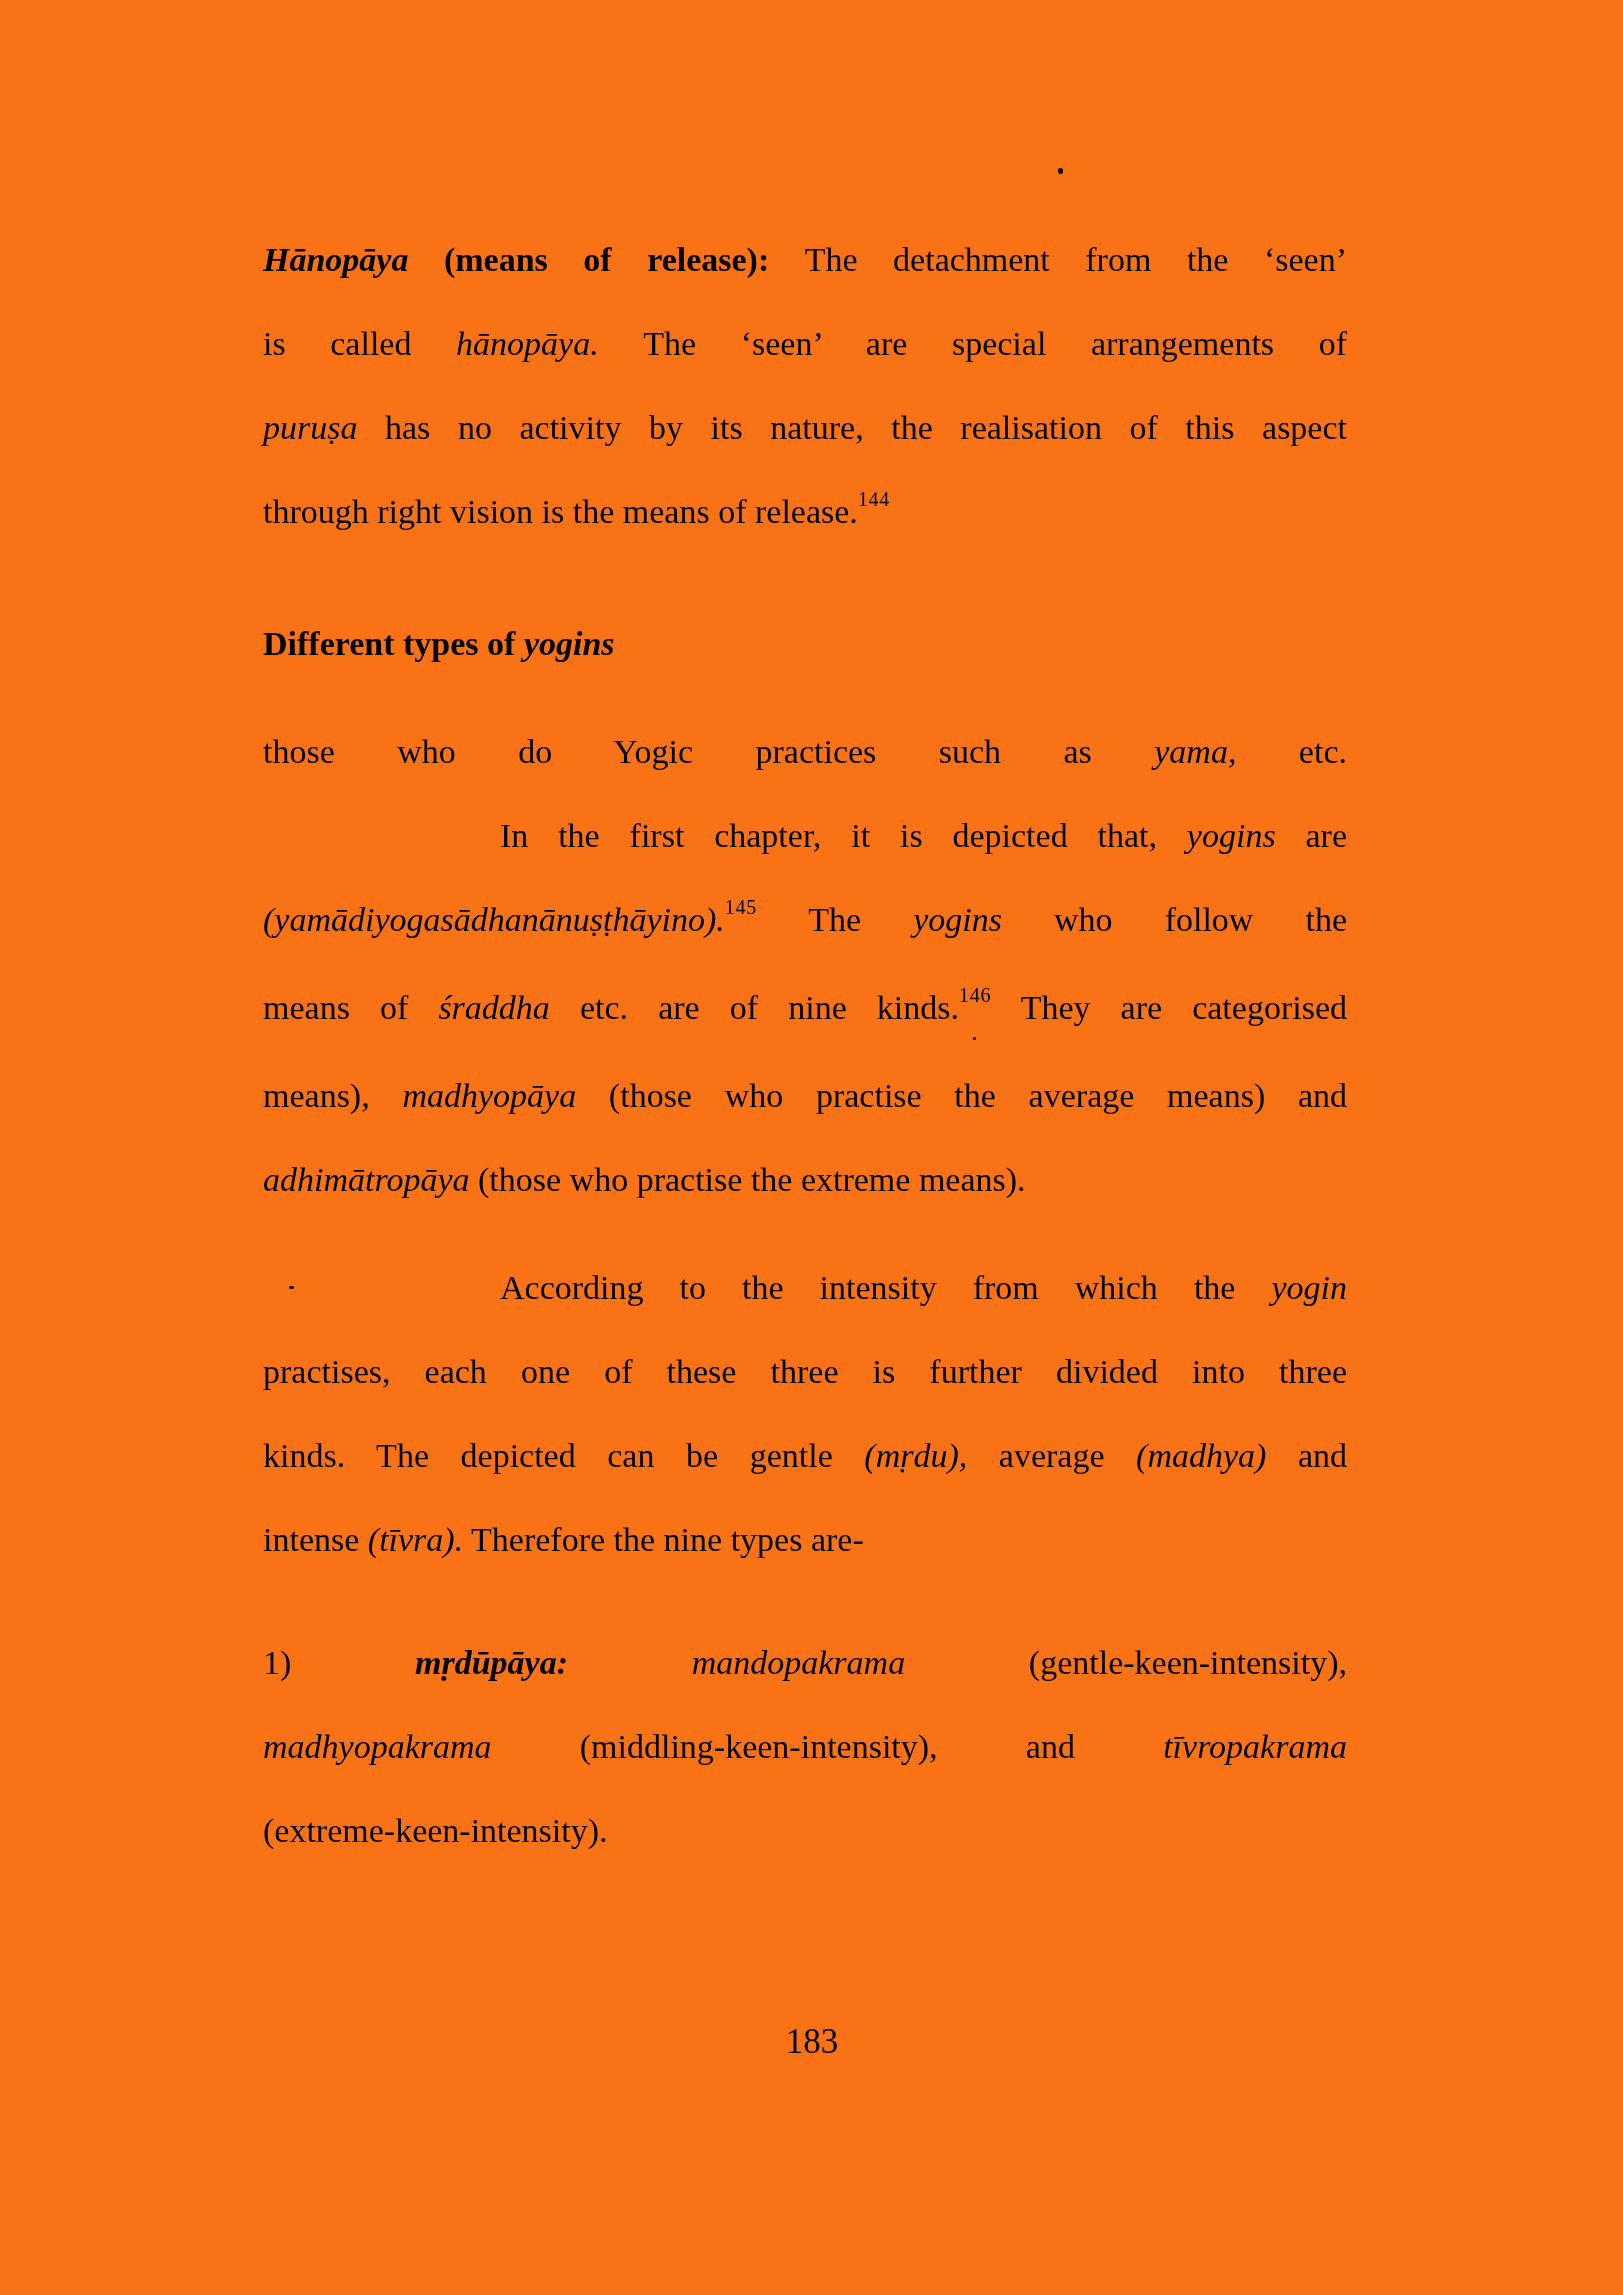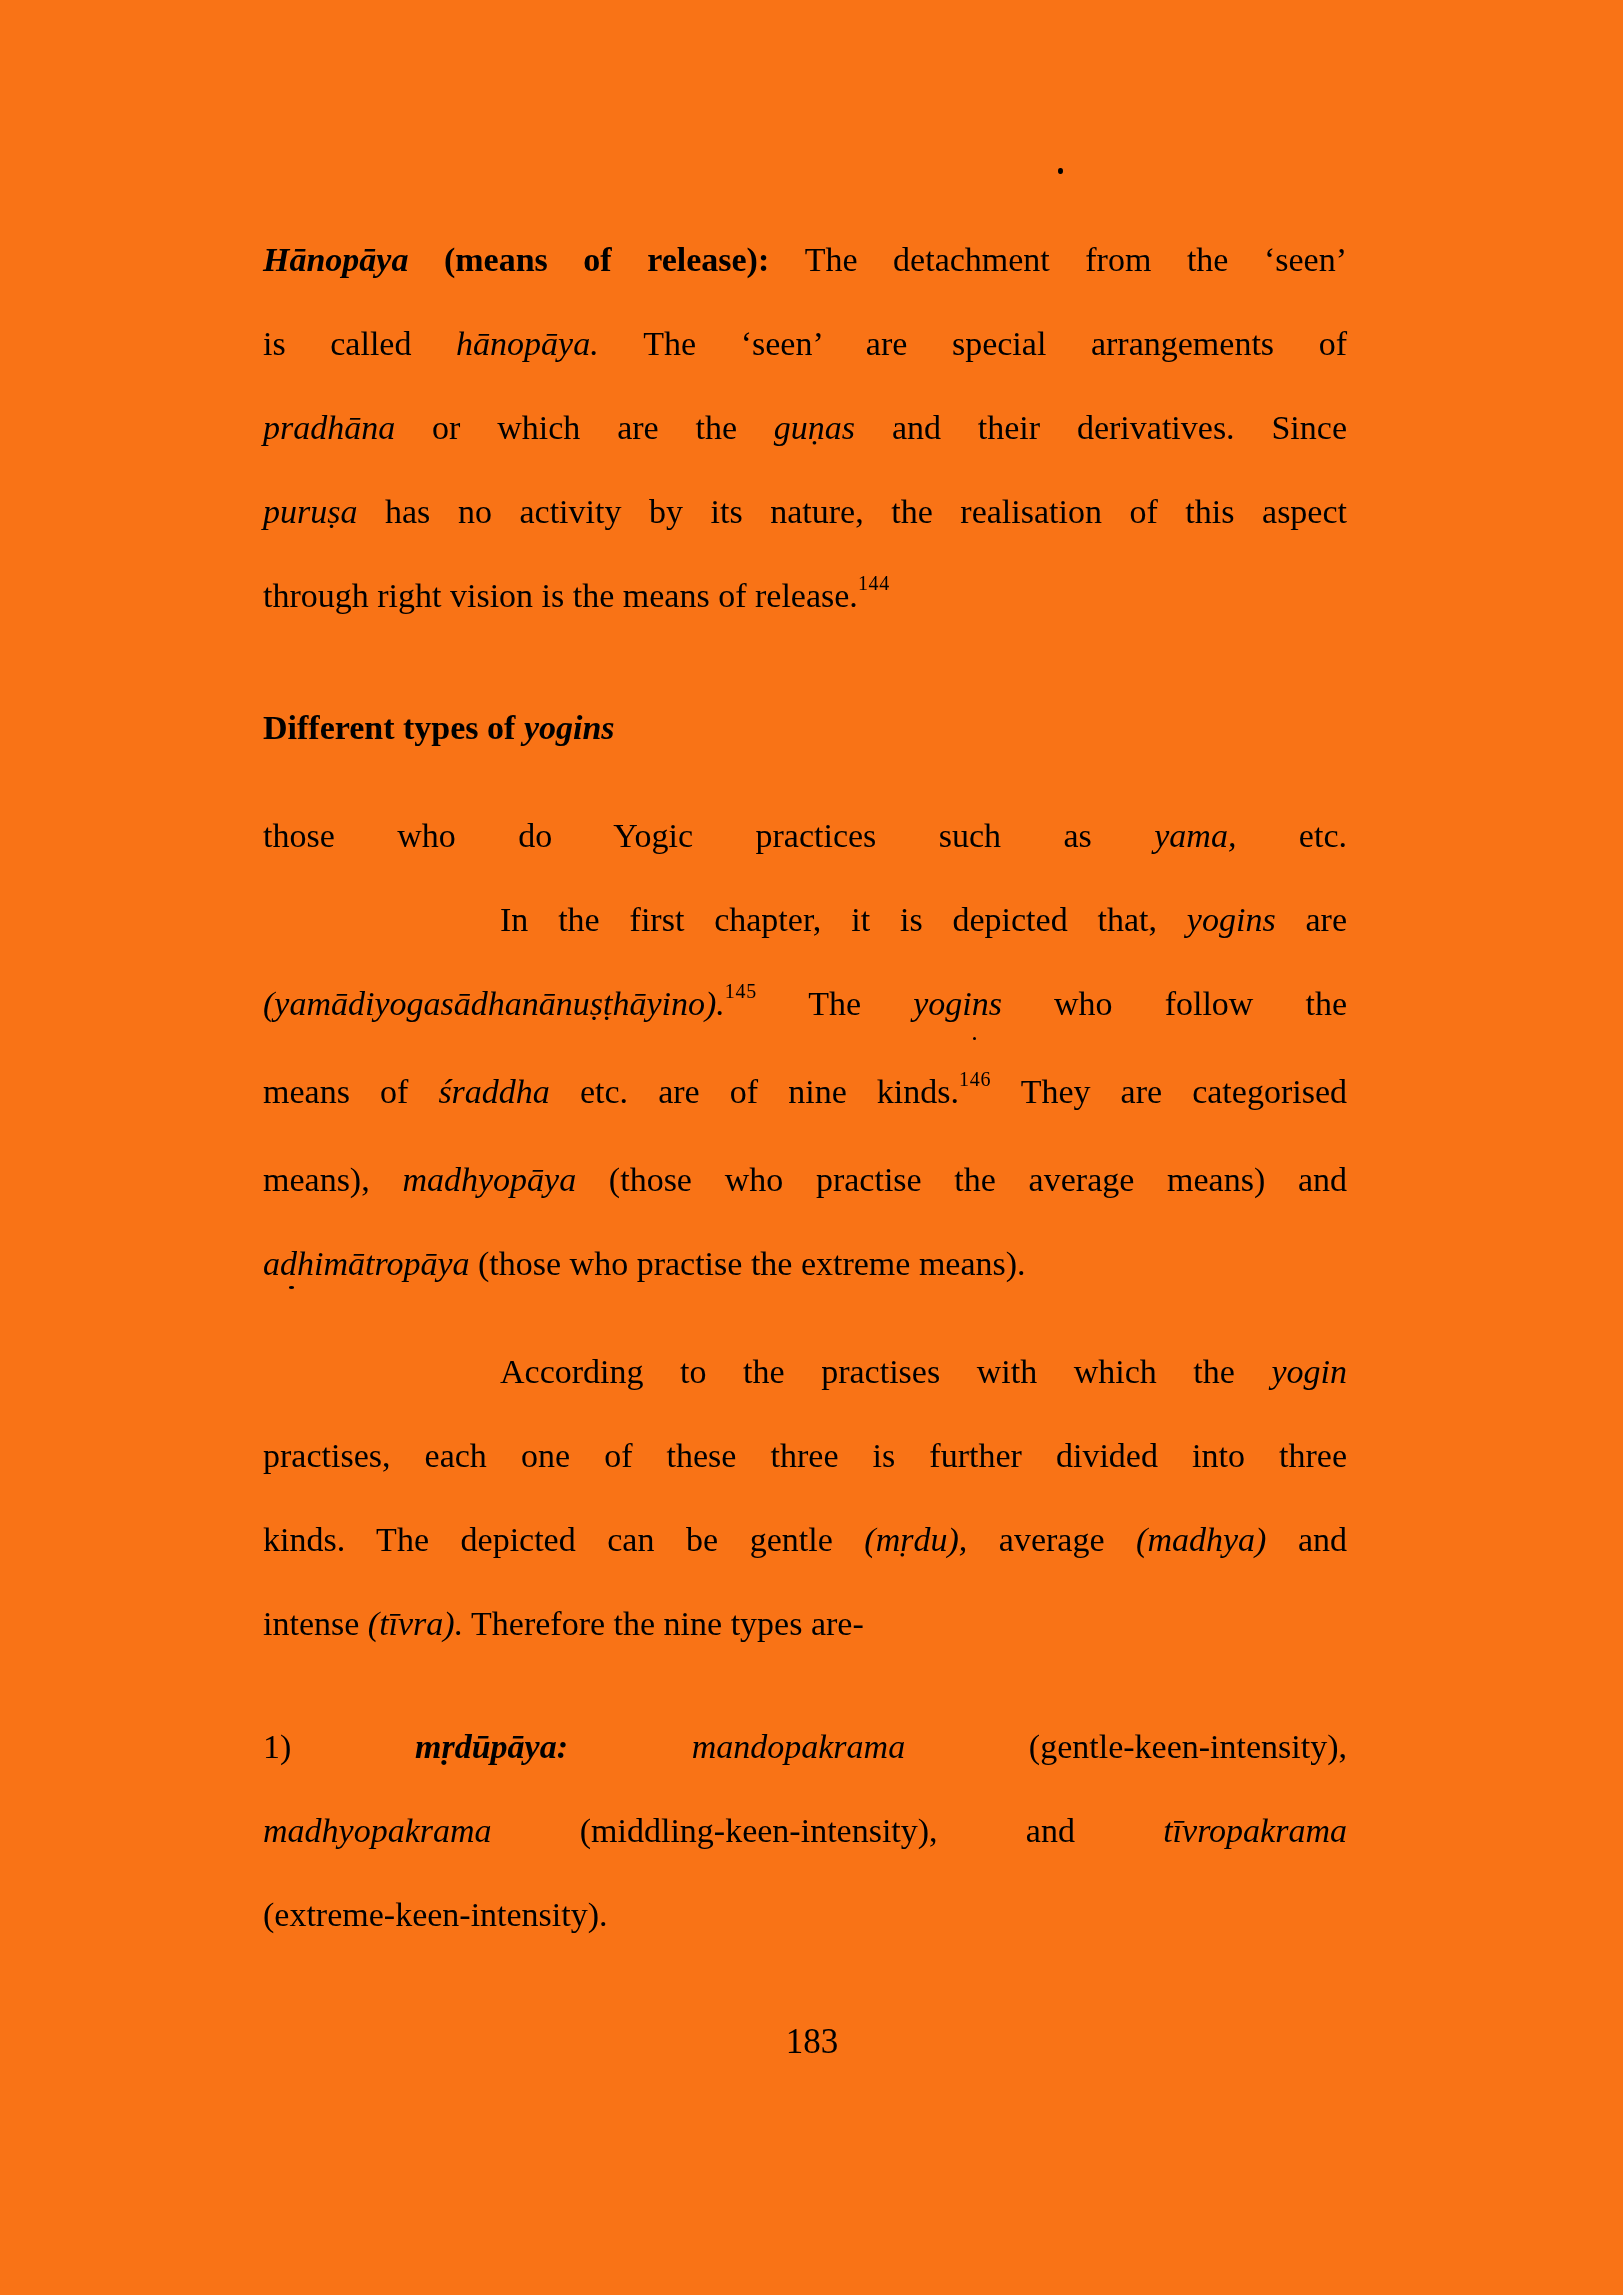--- a/index.html
+++ b/index.html
@@ -72,37 +72,36 @@
   }
 </style>
 </head>
 <body>
 
 <div class="page" data-name="scanned-document-page">
   <div class="content" data-name="text-content">
       <div class="block paragraph" data-name="paragraph-hanopaya">
         <div class="line" data-name="text-line"><span class="seg-bi" data-name="text-segment">Hānopāya </span><span class="seg-b" data-name="text-segment">(means of release): </span><span class="seg-n" data-name="text-segment">The detachment from the ‘seen’</span></div>
         <div class="line" data-name="text-line"><span class="seg-n" data-name="text-segment">is called </span><span class="seg-i" data-name="text-segment">hānopāya. </span><span class="seg-n" data-name="text-segment">The ‘seen’ are special arrangements of</span></div>
-        <div class="line" data-name="text-line"><span class="seg-i" data-name="text-segment">pradhāna</span><span class="seg-n" data-name="text-segment"> or which are the </span><span class="seg-i" data-name="text-segment">guṇas</span><span class="seg-n" data-name="text-segment"> and their derivatives. Since</span></div>
         <div class="line" data-name="text-line"><span class="seg-i" data-name="text-segment">puruṣa</span><span class="seg-n" data-name="text-segment"> has no activity by its nature, the realisation of this aspect</span></div>
         <div class="line last" data-name="text-line"><span class="seg-n" data-name="text-segment">through right vision is the means of release.</span><span class="seg-sup seg-n" data-name="text-segment">144</span></div>
       </div>
       <div class="block heading" data-name="heading-different-types">
         <div class="line last" data-name="text-line"><span class="seg-b" data-name="text-segment">Different types of </span><span class="seg-bi" data-name="text-segment">yogins</span></div>
       </div>
       <div class="block paragraph" data-name="paragraph-yogin-kinds">
         <div class="line" data-name="text-line"><span class="seg-n" data-name="text-segment">those who do Yogic practices such as </span><span class="seg-i" data-name="text-segment">yama,</span><span class="seg-n" data-name="text-segment"> etc.</span></div>
         <div class="line indent" data-name="text-line"><span class="seg-n" data-name="text-segment">In the first chapter, it is depicted that, </span><span class="seg-i" data-name="text-segment">yogins</span><span class="seg-n" data-name="text-segment"> are</span></div>
         <div class="line" data-name="text-line"><span class="seg-i" data-name="text-segment">(yamādiyogasādhanānuṣṭhāyino).</span><span class="seg-sup seg-n" data-name="text-segment">145</span><span class="seg-n" data-name="text-segment"> The </span><span class="seg-i" data-name="text-segment">yogins</span><span class="seg-n" data-name="text-segment"> who follow the</span></div>
         <div class="line" data-name="text-line"><span class="seg-n" data-name="text-segment">means of </span><span class="seg-i" data-name="text-segment">śraddha</span><span class="seg-n" data-name="text-segment"> etc. are of nine kinds.</span><span class="seg-sup seg-n" data-name="text-segment">146</span><span class="seg-n" data-name="text-segment"> They are categorised</span></div>
         <div class="line" data-name="text-line"><span class="seg-n" data-name="text-segment">means), </span><span class="seg-i" data-name="text-segment">madhyopāya</span><span class="seg-n" data-name="text-segment"> (those who practise the average means) and</span></div>
         <div class="line last" data-name="text-line"><span class="seg-i" data-name="text-segment">adhimātropāya</span><span class="seg-n" data-name="text-segment"> (those who practise the extreme means).</span></div>
       </div>
       <div class="block paragraph" data-name="paragraph-intensity">
-        <div class="line indent" data-name="text-line"><span class="seg-n" data-name="text-segment">According to the practises with which the </span><span class="seg-i" data-name="text-segment">yogin</span></div>
+        <div class="line indent" data-name="text-line"><span class="seg-n" data-name="text-segment">According to the intensity from which the </span><span class="seg-i" data-name="text-segment">yogin</span></div>
         <div class="line" data-name="text-line"><span class="seg-n" data-name="text-segment">practises, each one of these three is further divided into three</span></div>
         <div class="line" data-name="text-line"><span class="seg-n" data-name="text-segment">kinds. The depicted can be gentle </span><span class="seg-i" data-name="text-segment">(mṛdu),</span><span class="seg-n" data-name="text-segment"> average </span><span class="seg-i" data-name="text-segment">(madhya)</span><span class="seg-n" data-name="text-segment"> and</span></div>
         <div class="line last" data-name="text-line"><span class="seg-n" data-name="text-segment">intense </span><span class="seg-i" data-name="text-segment">(tīvra).</span><span class="seg-n" data-name="text-segment"> Therefore the nine types are-</span></div>
       </div>
       <div class="block paragraph" data-name="list-item-mrdupaya">
         <div class="line" data-name="text-line"><span class="seg-n" data-name="text-segment">1) </span><span class="seg-bi" data-name="text-segment">mṛdūpāya: </span><span class="seg-i" data-name="text-segment">mandopakrama </span><span class="seg-n" data-name="text-segment">(gentle-keen-intensity),</span></div>
         <div class="line" data-name="text-line"><span class="seg-i" data-name="text-segment">madhyopakrama</span><span class="seg-n" data-name="text-segment"> (middling-keen-intensity), and </span><span class="seg-i" data-name="text-segment">tīvropakrama</span></div>
         <div class="line last" data-name="text-line"><span class="seg-n" data-name="text-segment">(extreme-keen-intensity).</span></div>
       </div>
     </div>

